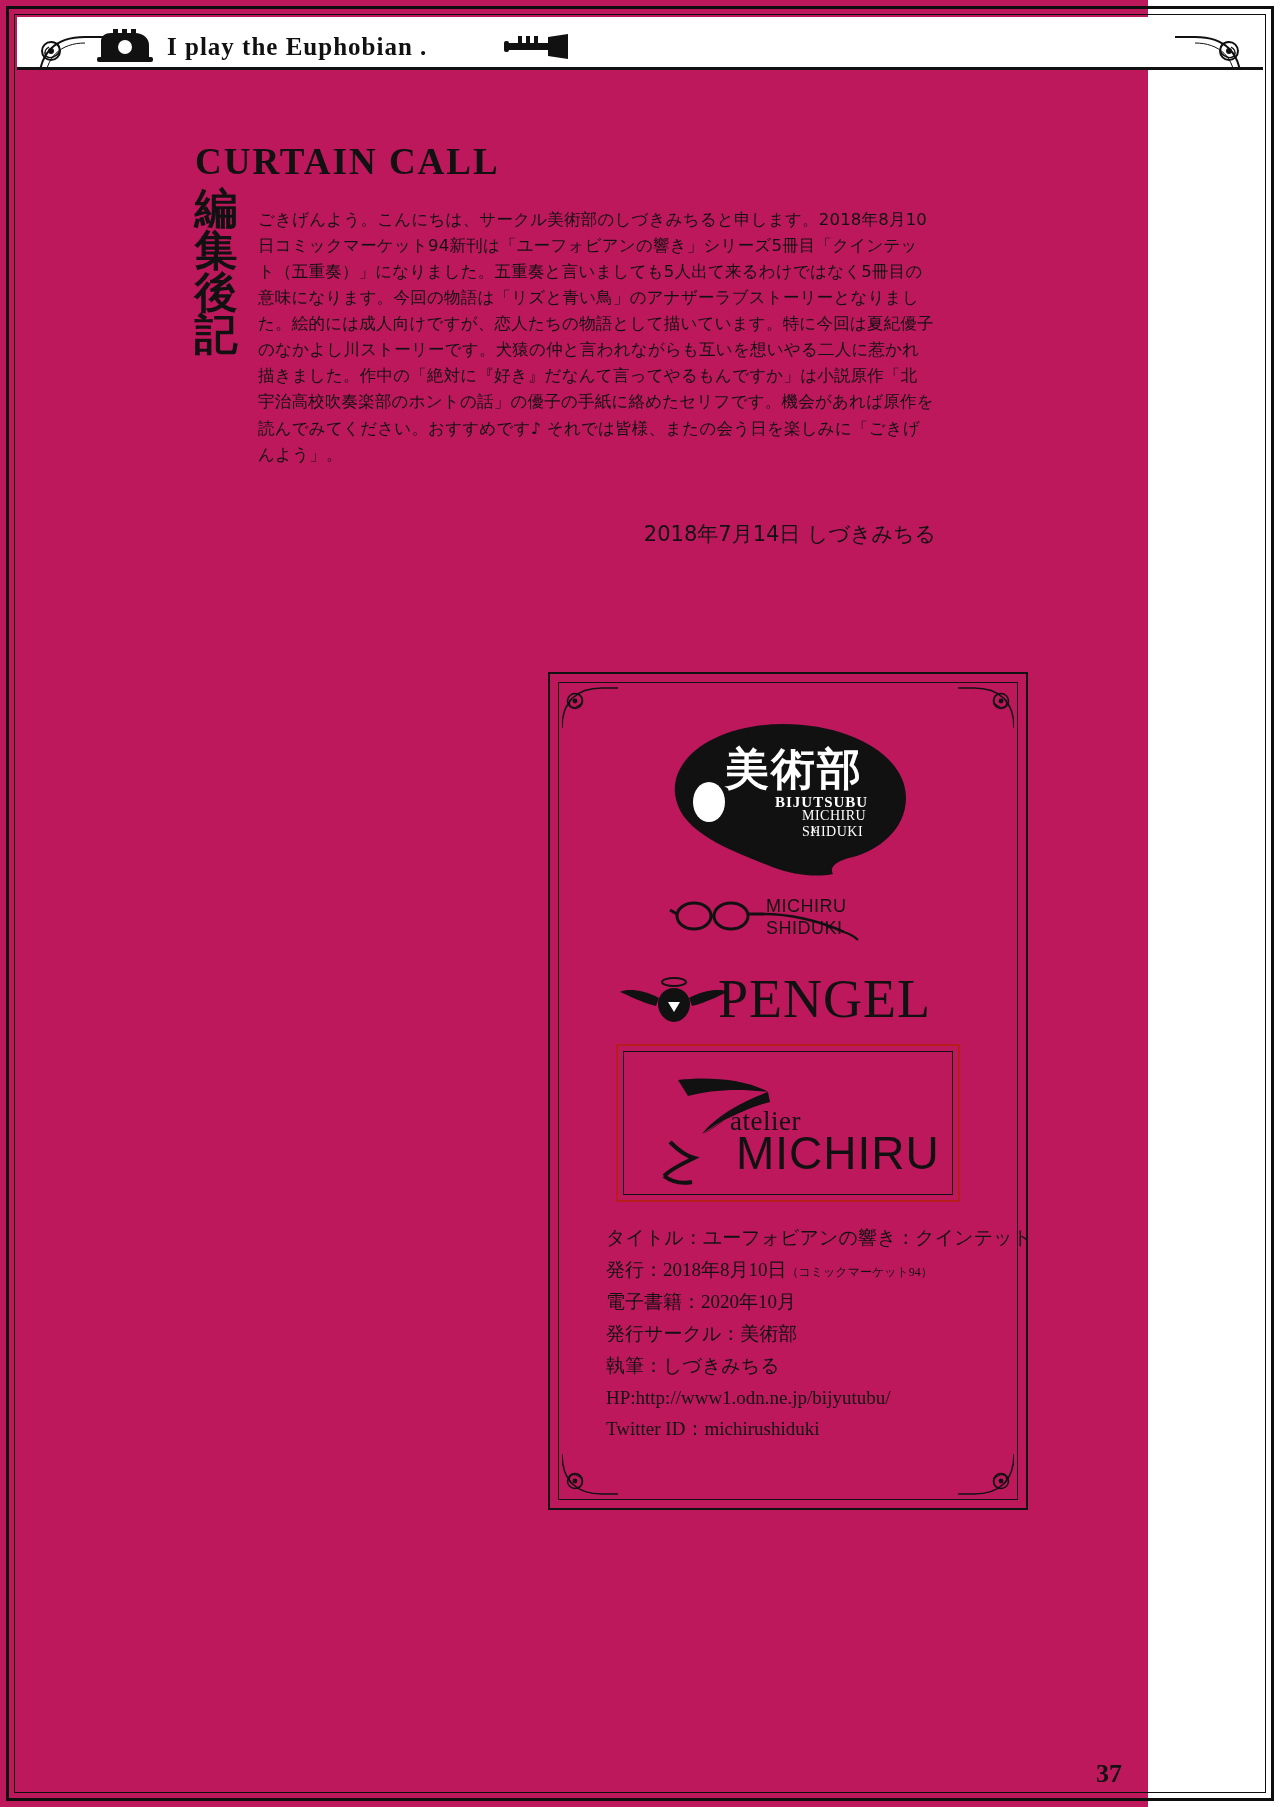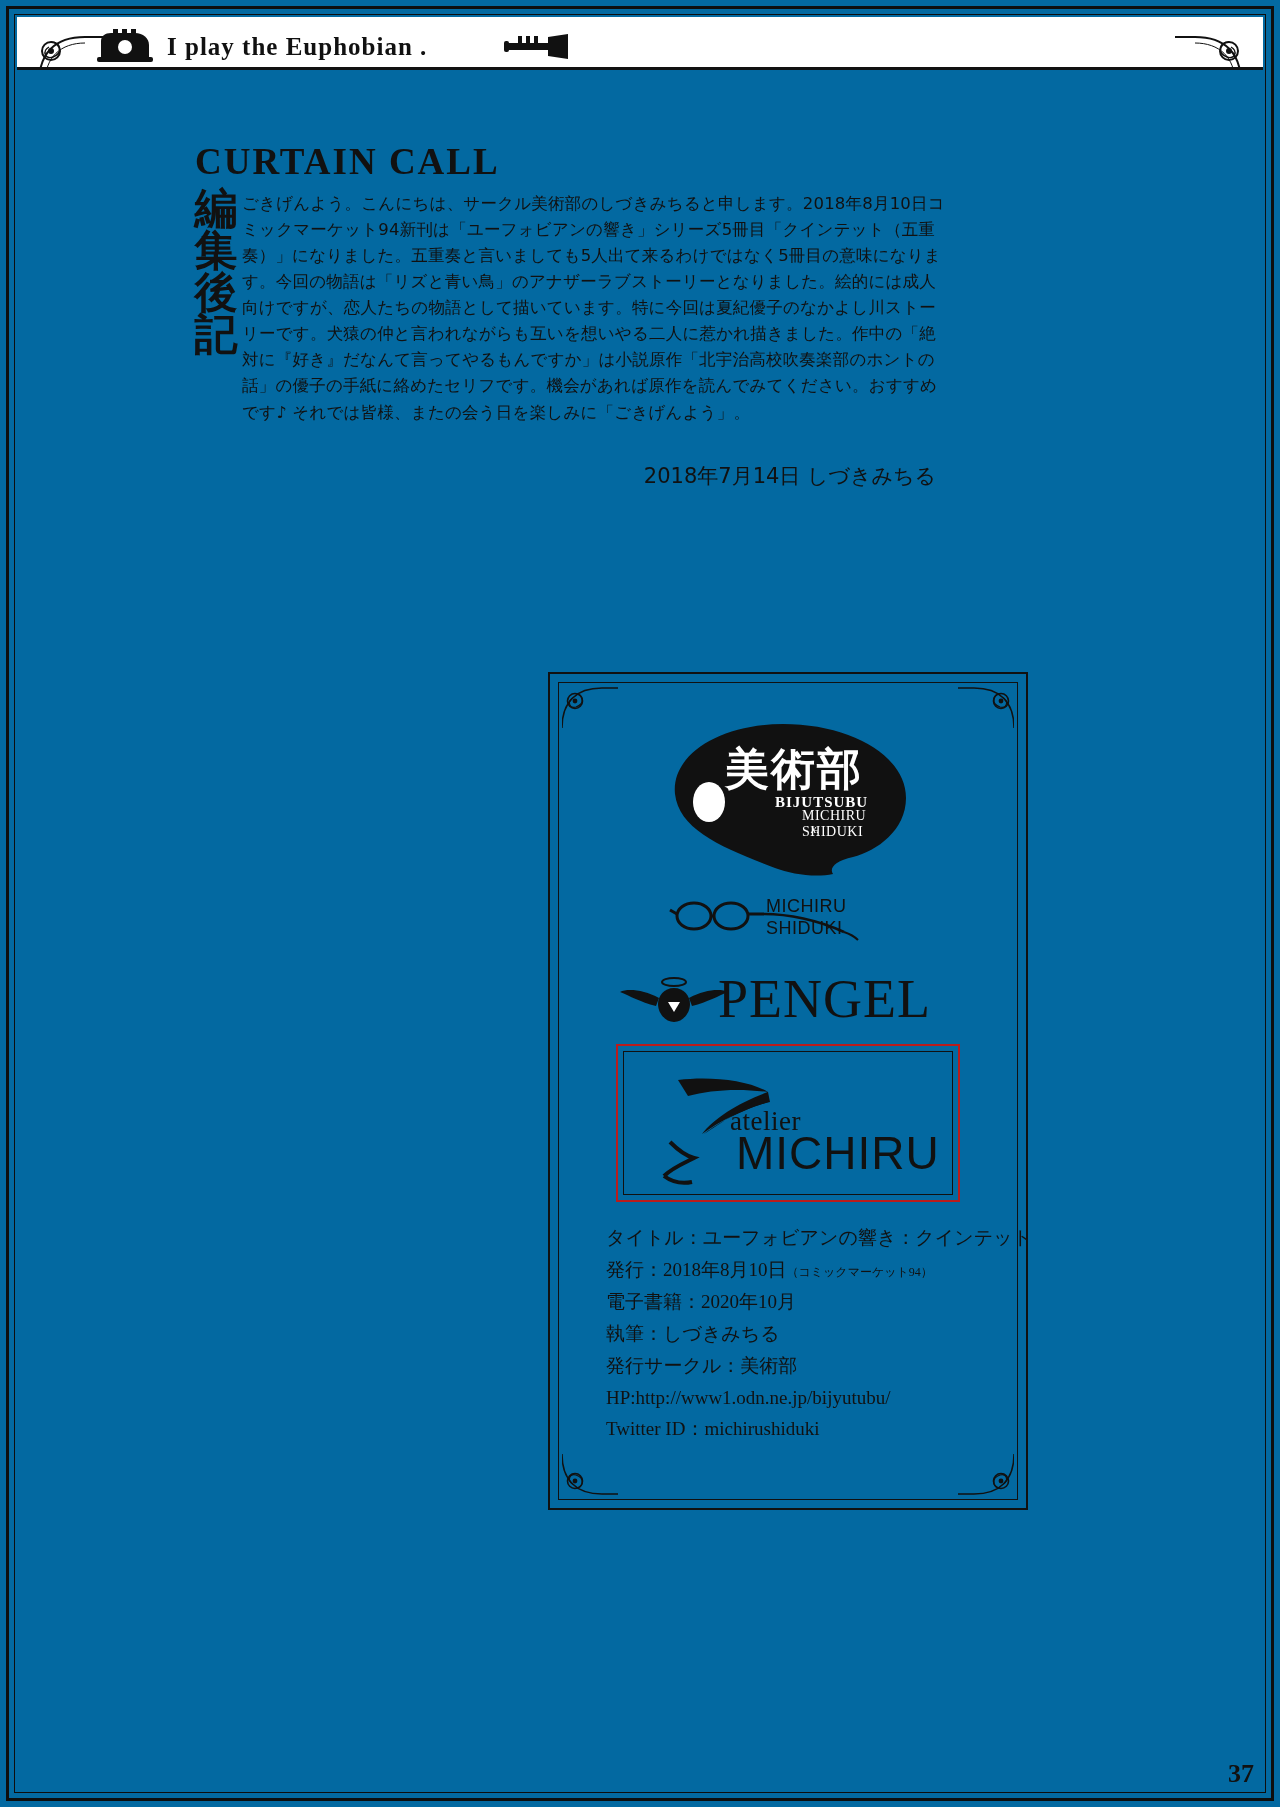--- a/index.html
+++ b/index.html
@@ -12,23 +12,23 @@
     height: 1807px;
     position: relative;
     font-family: "Liberation Serif", serif;
     overflow: hidden;
   }
 
   
   .page {
     position: absolute;
     left: 0; top: 0;
-    width: 1280px; height: 1807px;
-    box-sizing: border-box;
-    background: #0369a1;
+    width: 1148px; height: 1807px;
+    box-sizing: border-box;
+    background: #be185d;
   }
   .outer-border {
     position: absolute;
     left: 6px; top: 6px;
     width: 1268px; height: 1795px;
     box-sizing: border-box;
     border: 3px solid #0e0e0e;
   }
   .inner-border {
     position: absolute;
@@ -106,21 +106,21 @@
   .vert-title span { display: block; }
   .afterword-text {
     flex: 1 1 auto;
     font-family: "DejaVu Sans", sans-serif;
     font-size: 16.5px;
     line-height: 1.58;
     color: #111;
     padding-top: 4px;
     letter-spacing: 0.2px;
   }
-  .afterword-text p { margin: 0; }
+  .afterword-text p { margin: 16px; }
   .afterword-sign {
     margin-top: 36px;
     text-align: right;
     padding-right: 14px;
     font-family: "DejaVu Sans", sans-serif;
     font-size: 21px;
     color: #111;
   }
 
   
@@ -430,22 +430,22 @@
       <div class="atelier-text">atelier</div>
       <div class="michiru-text">MICHIRU</div>
     </div>
 
     <div class="info-list">
       <div class="info-row">タイトル：ユーフォビアンの響き：クインテット</div>
       <div class="info-row">
         <span>発行：2018年8月10日</span><span class="small">（コミックマーケット94）</span>
       </div>
       <div class="info-row">電子書籍：2020年10月</div>
+      <div class="info-row">発行サークル：美術部</div>
       <div class="info-row">執筆：しづきみちる</div>
-      <div class="info-row">発行サークル：美術部</div>
       <div class="info-row">HP:http://www1.odn.ne.jp/bijyutubu/</div>
       <div class="info-row">Twitter ID：michirushiduki</div>
     </div>
   </div>
 
   <div class="page-number">37</div>
 
 </div>
 
 </body></html>

